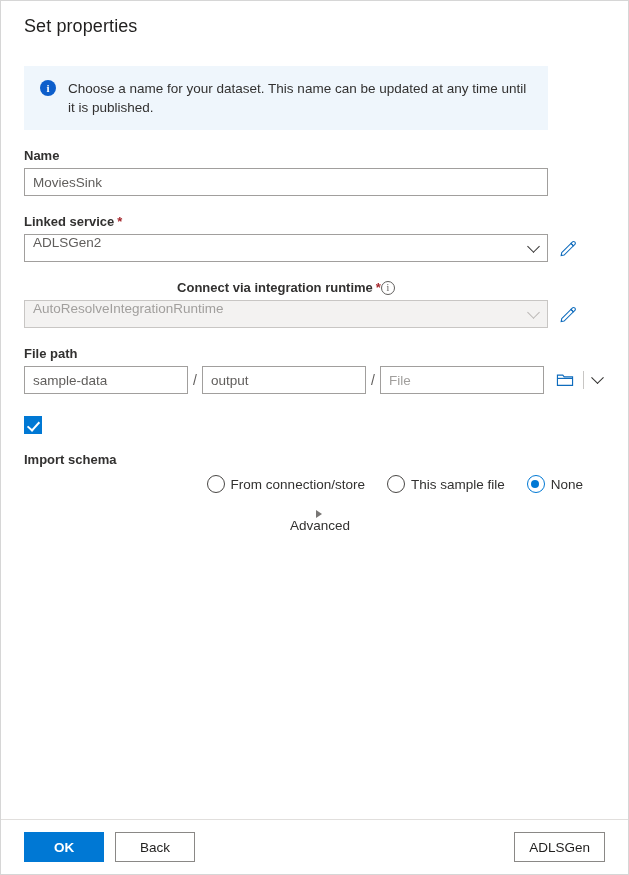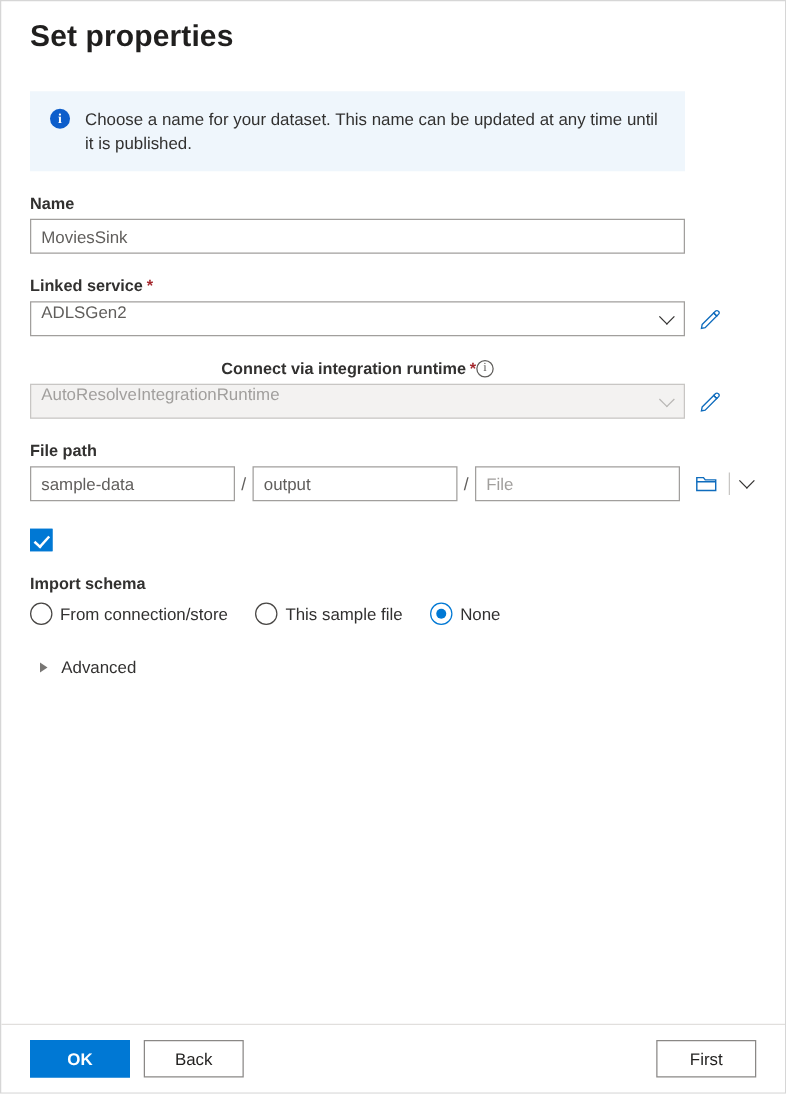--- a/index.html
+++ b/index.html
@@ -20,25 +20,25 @@
     display: flex;
     flex-direction: column;
     overflow: hidden;
   }
   .dialog-body {
     flex: 1 1 auto;
     padding: 0 23px;
     overflow: hidden;
   }
   .title {
-    font-size: 24px;
+    font-size: 18px;
     color: #201f1e;
     margin: 15px 0 0 0;
     padding: 0;
-    font-weight: 700;
+    font-weight: 400;
     letter-spacing: .1px;
   }
   
   .info-banner {
     margin-top: 29px;
     width: 524px;
     background: #eff6fc;
     display: flex;
     align-items: flex-start;
     padding: 13px 12px 13px 16px;
@@ -212,20 +212,21 @@
     width: 5px; height: 10px;
     border-right: 2px solid #ffffff;
     border-bottom: 2px solid #ffffff;
     transform: rotate(42deg);
   }
   
   .radio-group {
     margin-top: 8px;
     display: flex;
     align-items: center;
+    justify-content: flex-end;
   }
   .radio-item {
     display: flex;
     align-items: center;
     margin-right: 22px;
     cursor: pointer;
   }
   .radio {
     width: 18px; height: 18px;
     border: 1.4px solid #484644;
@@ -242,24 +243,25 @@
     border-radius: 50%;
     background: #0078d4;
   }
   .radio-text {
     margin-left: 6px;
     font-size: 13.5px;
     color: #323130;
   }
   
   .advanced {
-    margin-top: 26px;
-    display: flex;
-    align-items: center;
-    cursor: pointer;
+    margin-top: 17px;
+    display: flex;
+    align-items: center;
+    cursor: pointer;
+    flex-direction: column;
   }
   .tri {
     width: 0; height: 0;
     border-left: 6px solid #605e5c;
     border-top: 4.5px solid transparent;
     border-bottom: 4.5px solid transparent;
     margin-left: 8px;
     opacity: .85;
   }
   .advanced-text {
@@ -401,16 +403,16 @@
       <span class="tri"></span>
       <span class="advanced-text">Advanced</span>
     </div>
 
   </div>
 
   <div class="footer">
     <button class="btn btn-primary">OK</button>
     <button class="btn">Back</button>
     <span class="spacer"></span>
-    <button class="btn">First</button>
+    <button class="btn">ADLSGen</button>
   </div>
 
 </div>
 
 </body></html>

